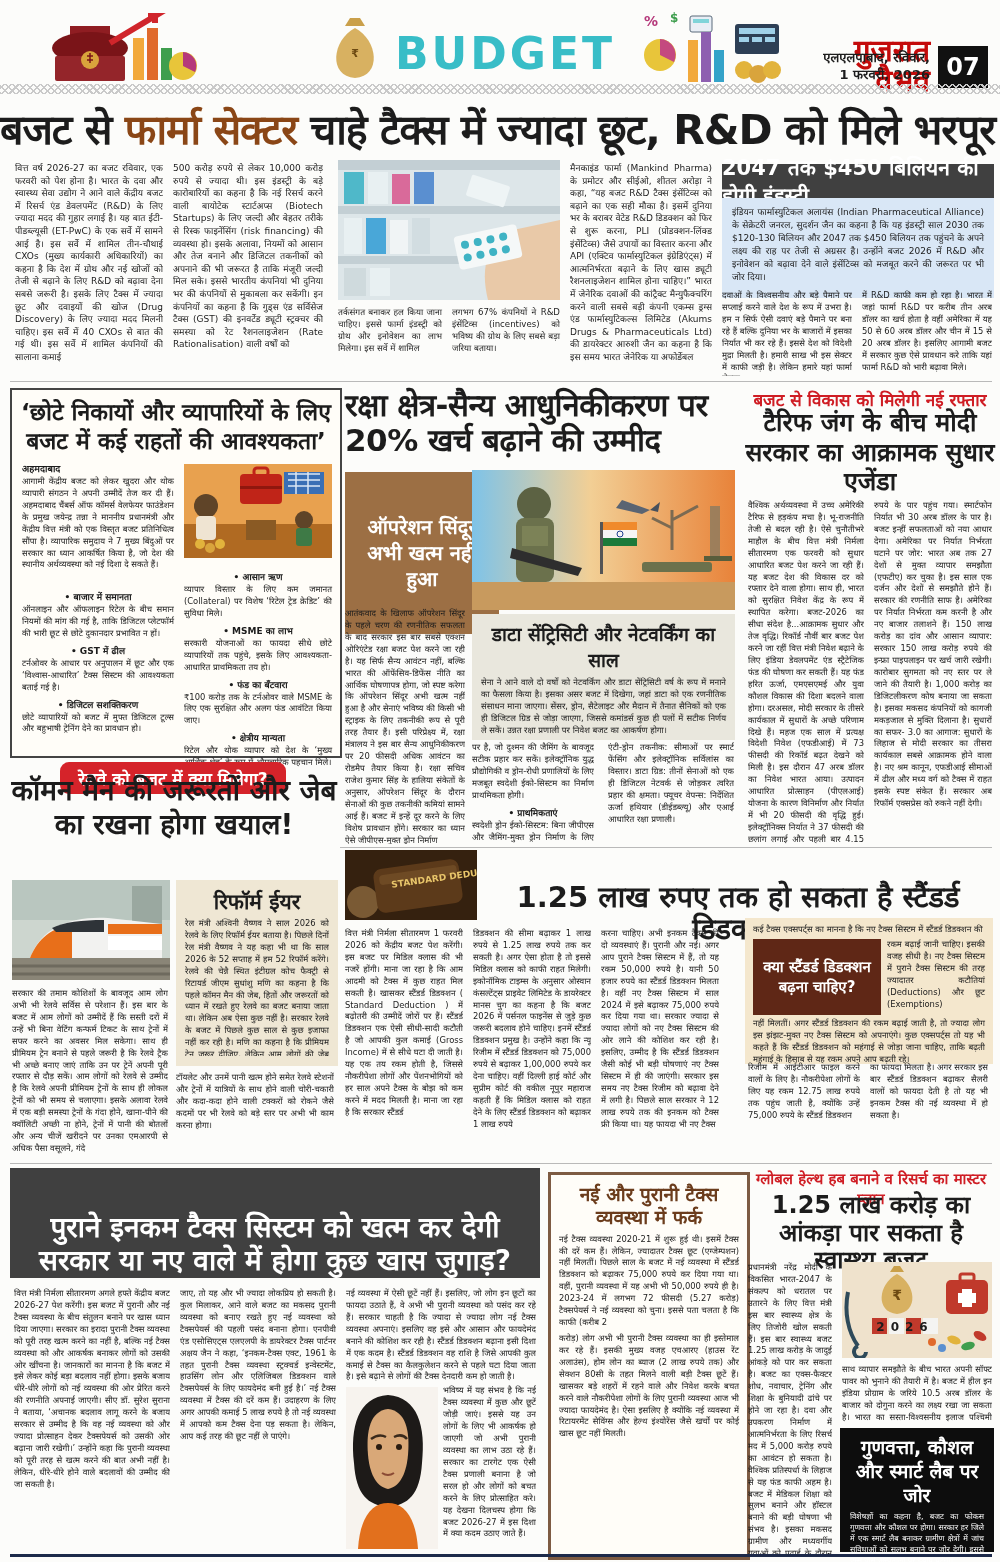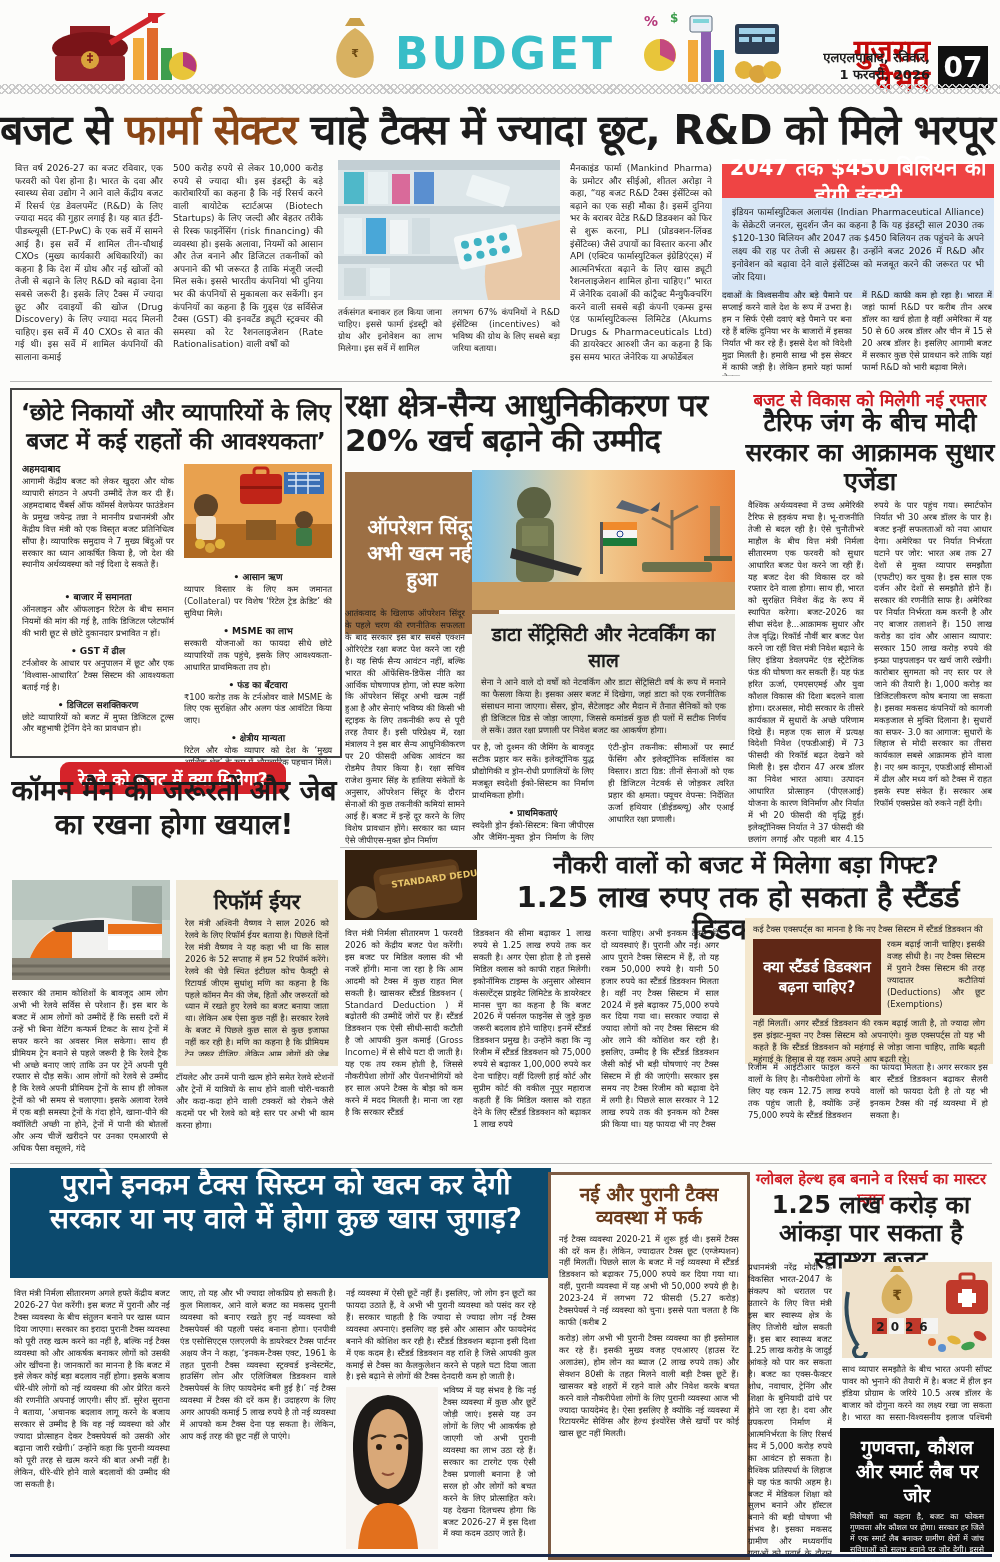--- a/index.html
+++ b/index.html
@@ -6,29 +6,29 @@
   .page{position:relative;width:1000px;height:1562px;background:#fcfcfa;overflow:hidden;
         font-family:"DejaVu Sans",sans-serif;color:#1c1c1c;}
   .abs{position:absolute;}
   .txt{font-size:9px;line-height:1.4;text-align:justify;}
   .txt8{font-size:8.4px;line-height:1.42;text-align:justify;}
   .cap{font-size:8.6px;line-height:1.4;text-align:justify;}
   .bold{font-weight:bold;}
   .ctr{text-align:center;}
   .paper-name{font-size:30px;font-weight:bold;color:#c40a0a;text-align:right;line-height:1;}
   .dateline{font-size:13px;font-weight:bold;text-align:right;line-height:1.3;}
-  .pageno{background:#111;color:#fff;font-size:28px;font-weight:bold;
+  .pageno{background:#111;color:#fff;font-size:24px;font-weight:bold;
           display:flex;align-items:center;justify-content:center;}
   .mesh{background:
      repeating-linear-gradient(45deg,#c9c9c9 0 1.5px,transparent 1.5px 5px),
      repeating-linear-gradient(-45deg,#c9c9c9 0 1.5px,transparent 1.5px 5px);}
   .lead-h{font-size:41px;font-weight:bold;letter-spacing:-1px;white-space:nowrap;}
   .accent{color:#8a4616;}
-  .bluebox-title{background:#ef4444;color:#fff;font-size:21px;font-weight:bold;
-     display:flex;align-items:center;justify-content:center;text-align:center;}
+  .bluebox-title{background:#404040;color:#fff;font-size:21px;font-weight:bold;
+     display:flex;align-items:center;justify-content:center;}
   .bluebox-body{background:#d9e7f6;padding:8px 10px;font-size:9px;line-height:1.45;text-align:justify;}
   .tr-box{border:2px solid #444;background:#fffdf8;}
   .tr-head{font-size:23px;font-weight:bold;text-align:center;line-height:1.25;}
   .bullet-h{font-weight:bold;font-size:9px;text-align:center;margin:4px 0 1px;}
   .bullet-h::before{content:"•  ";}
   .def-h{font-size:31px;font-weight:bold;line-height:1.12;letter-spacing:-0.5px;}
   .opbox{background:#9c6f44;color:#fff;font-weight:bold;font-size:20px;text-align:center;
      display:flex;align-items:center;justify-content:center;line-height:1.3;padding:18px;}
   .graybox{background:#e9e7dd;padding:7px 9px;}
   .graybox h3{margin:0 0 4px;font-size:19px;text-align:center;font-weight:bold;}
@@ -37,21 +37,21 @@
   .rail-tag{background:#d5232a;color:#fff;font-size:17px;font-weight:bold;border-radius:9px;
      display:flex;align-items:center;justify-content:center;}
   .rail-h{font-size:28px;font-weight:bold;text-align:center;line-height:1.2;}
   .beige{background:#efe7d4;padding:7px 9px;}
   .beige h3{margin:0 0 3px;font-size:21px;font-weight:bold;text-align:center;}
   .jobs-h1{font-size:24px;font-weight:bold;text-align:center;line-height:1.1;}
   .jobs-h2{font-size:29px;font-weight:bold;text-align:center;line-height:1.1;}
   .expert{background:#f4e7cd;padding:6px 8px;}
   .qbox{background:#5f2716;color:#fff;font-size:15px;font-weight:bold;text-align:center;
      display:flex;align-items:center;justify-content:center;line-height:1.35;padding:5px;}
-  .brownband{background:#0c4a6e;color:#fff;display:flex;align-items:flex-start;justify-content:center;padding-left:11px;}
+  .brownband{background:#404040;color:#fff;display:flex;align-items:flex-end;justify-content:center;}
   .brownband .t{font-size:28px;font-weight:bold;text-align:center;line-height:1.2;}
   .diffbox{border:3px solid #7d5b43;background:#fffdf8;padding:6px 8px;}
   .diffbox h3{margin:2px 0 5px;font-size:19px;font-weight:bold;text-align:center;color:#6b3c1c;line-height:1.2;}
   .health-h{font-size:24px;font-weight:bold;text-align:center;line-height:1.15;}
   .blackbox{background:#0d0d0d;color:#fff;padding:8px 10px;}
   .blackbox h3{margin:0 0 5px;font-size:19px;font-weight:bold;text-align:center;line-height:1.25;}
   .hr{background:#b9b9b9;height:1px;}
   .budget-word{font-size:44px;font-weight:bold;color:#38bdc7;letter-spacing:3px;}
   .woman-float{float:left;width:100px;height:162px;margin:2px 5px 0 -8px;}
 </style>
@@ -270,21 +270,20 @@
   <div class="abs txt8" style="left:12px;top:988px;width:156px;height:172px;overflow:hidden;">सरकार की तमाम कोशिशों के बावजूद आम लोग अभी भी रेलवे सर्विस से परेशान हैं। इस बार के बजट में आम लोगों को उम्मीदें हैं कि सस्ती दरों में उन्हें भी बिना वेटिंग कन्फर्म टिकट के साथ ट्रेनों में सफर करने का अवसर मिल सकेगा। साथ ही प्रीमियम ट्रेन बनाने से पहले जरूरी है कि रेलवे ट्रैक भी अच्छे बनाए जाएं ताकि उन पर ट्रेनें अपनी पूरी रफ्तार से दौड़ सकें। आम लोगों को रेलवे से उम्मीद है कि रेलवे अपनी प्रीमियम ट्रेनों के साथ ही लोकल ट्रेनों को भी समय से चलाएगा। इसके अलावा रेलवे में एक बड़ी समस्या ट्रेनों के गंदा होने, खाना-पीने की क्वॉलिटी अच्छी ना होने, ट्रेनों में पानी की बोतलों और अन्य चीजें खरीदने पर उनका एमआरपी से अधिक पैसा वसूलने, गंदे</div>
   <div class="abs txt8" style="left:176px;top:1072px;width:158px;height:88px;overflow:hidden;">टॉयलेट और उनमें पानी खत्म होने समेत रेलवे स्टेशनों और ट्रेनों में यात्रियों के साथ होने वाली चोरी-चकारी और कदा-कदा होने वाली टक्करों को रोकने जैसे कदमों पर भी रेलवे को बड़े स्तर पर अभी भी काम करना होगा।</div>
 
   <svg class="abs" style="left:345px;top:850px;" width="132" height="70" viewBox="0 0 132 70">
     <rect width="132" height="70" fill="#35210f"></rect>
     <circle cx="18" cy="52" r="16" fill="#7a5a34"></circle>
     <rect x="30" y="14" width="86" height="44" rx="8" fill="#5c3a1a" transform="rotate(-8 73 36)"></rect>
     <rect x="34" y="20" width="78" height="10" rx="4" fill="#6e4a24" transform="rotate(-8 73 25)"></rect>
     <text x="46" y="34" font-size="9" font-weight="bold" fill="#e8c56a" transform="rotate(-8 73 30)">STANDARD DEDUCTION</text>
   </svg>
-  <div class="abs jobs-h1" style="left:500px;top:852px;width:492px;">नौकरी वालों को बजट में मिलेगा बड़ा गिफ्ट?</div>
   <div class="abs jobs-h2" style="left:482px;top:882px;width:512px;">1.25 लाख रुपए तक हो सकता है स्टैंडर्ड डिडक्शन</div>
   <div class="abs txt8" style="left:345px;top:928px;width:118px;height:232px;overflow:hidden;">वित्त मंत्री निर्मला सीतारमण 1 फरवरी 2026 को केंद्रीय बजट पेश करेंगी। इस बजट पर मिडिल क्लास की भी नजरें होंगी। माना जा रहा है कि आम आदमी को टैक्स में कुछ राहत मिल सकती है। खासकर स्टैंडर्ड डिडक्शन ( Standard Deduction ) में बढ़ोतरी की उम्मीदें जोरों पर हैं। स्टैंडर्ड डिडक्शन एक ऐसी सीधी-सादी कटौती है जो आपकी कुल कमाई (Gross Income) में से सीधे घटा दी जाती है। यह एक तय रकम होती है, जिससे नौकरीपेशा लोगों और पेंशनभोगियों को हर साल अपने टैक्स के बोझ को कम करने में मदद मिलती है। माना जा रहा है कि सरकार स्टैंडर्ड</div>
   <div class="abs txt8" style="left:473px;top:928px;width:118px;height:232px;overflow:hidden;">डिडक्शन की सीमा बढ़ाकर 1 लाख रुपये से 1.25 लाख रुपये तक कर सकती है। अगर ऐसा होता है तो इससे मिडिल क्लास को काफी राहत मिलेगी। इकोनॉमिक टाइम्स के अनुसार ओस्वान कंसल्टेंट्स प्राइवेट लिमिटेड के डायरेक्टर मानस चुग का कहना है कि बजट 2026 में पर्सनल फाइनेंस से जुड़े कुछ जरूरी बदलाव होने चाहिए। इनमें स्टैंडर्ड डिडक्शन प्रमुख है। उन्होंने कहा कि न्यू रिजीम में स्टैंडर्ड डिडक्शन को 75,000 रुपये से बढ़ाकर 1,00,000 रुपये कर देना चाहिए। वहीं दिल्ली हाई कोर्ट और सुप्रीम कोर्ट की वकील नूपुर महाराज कहती हैं कि मिडिल क्लास को राहत देने के लिए स्टैंडर्ड डिडक्शन को बढ़ाकर 1 लाख रुपये</div>
   <div class="abs txt8" style="left:601px;top:928px;width:118px;height:232px;overflow:hidden;">करना चाहिए। अभी इनकम टैक्स की दो व्यवस्थाएं हैं। पुरानी और नई। अगर आप पुराने टैक्स सिस्टम में हैं, तो यह रकम 50,000 रुपये है। यानी 50 हजार रुपये का स्टैंडर्ड डिडक्शन मिलता है। वहीं नए टैक्स सिस्टम में साल 2024 में इसे बढ़ाकर 75,000 रुपये कर दिया गया था। सरकार ज्यादा से ज्यादा लोगों को नए टैक्स सिस्टम की ओर लाने की कोशिश कर रही है। इसलिए, उम्मीद है कि स्टैंडर्ड डिडक्शन जैसी कोई भी बड़ी घोषणाएं नए टैक्स सिस्टम में ही की जाएंगी। सरकार इस समय नए टैक्स रिजीम को बढ़ावा देने में लगी है। पिछले साल सरकार ने 12 लाख रुपये तक की इनकम को टैक्स फ्री किया था। यह फायदा भी नए टैक्स</div>
   <div class="abs expert" style="left:745px;top:918px;width:232px;height:134px;">
     <div class="txt8">कई टैक्स एक्सपर्ट्स का मानना है कि नए टैक्स सिस्टम में स्टैंडर्ड डिडक्शन की</div>
     <div style="display:flex;margin-top:3px;">
       <div class="qbox" style="width:118px;height:66px;flex:none;">क्या स्टैंडर्ड डिडक्शन बढ़ना चाहिए?</div>
       <div class="txt8" style="margin-left:6px;">रकम बढ़ाई जानी चाहिए। इसकी वजह सीधी है। नए टैक्स सिस्टम में पुराने टैक्स सिस्टम की तरह ज्यादातर कटौतियां (Deductions) और छूट (Exemptions)</div>
     </div>

